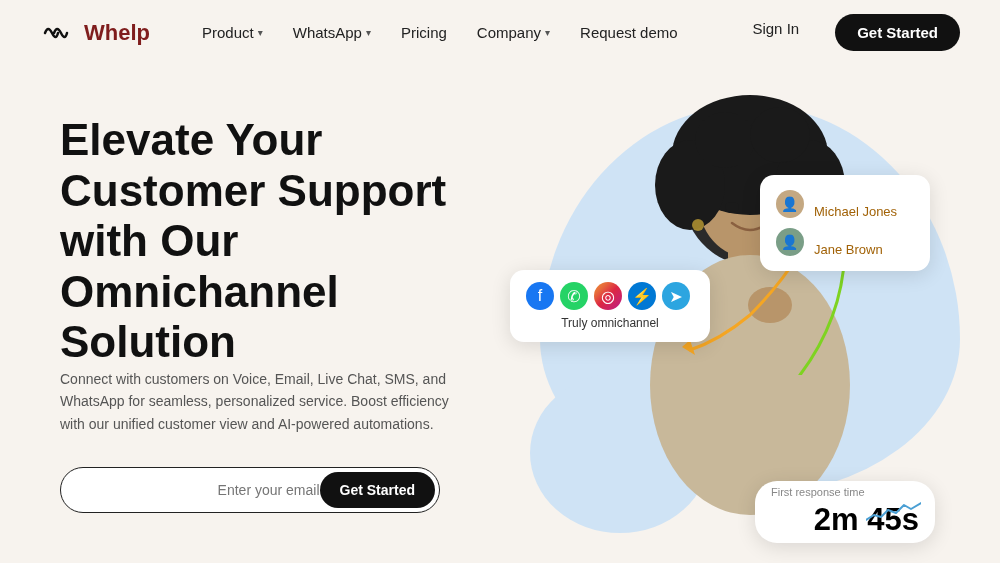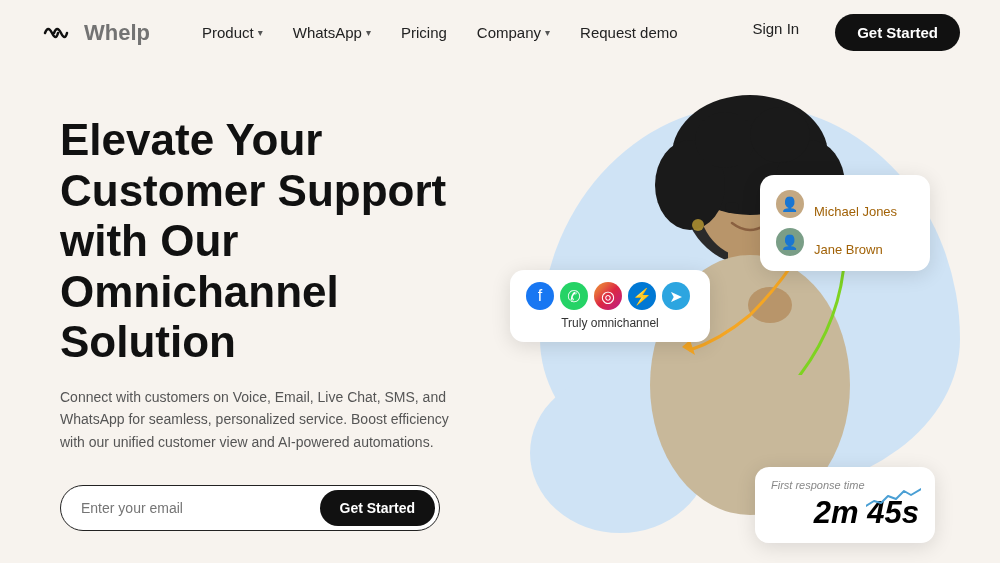--- a/index.html
+++ b/index.html
@@ -29,21 +29,21 @@
       text-decoration: none;
       margin-right: 40px;
     }
     .logo-icon {
       width: 36px;
       height: 24px;
     }
     .logo-text {
       font-size: 22px;
       font-weight: 700;
-      color: #737373;
+      color: #7f1d1d;
     }
     .nav-links {
       display: flex;
       align-items: flex-end;
       gap: 6px;
       flex: 1;
     }
     .nav-item {
       display: flex;
       align-items: center;
@@ -97,21 +97,20 @@
     .hero-left {
       flex: 0 0 460px;
       padding-top: 20px;
       z-index: 5;
     }
     .hero-title {
       font-size: 44px;
       font-weight: 800;
       line-height: 1.15;
       color: #111;
-      margin-bottom: 18px;
     }
     .hero-desc {
       font-size: 14px;
       color: #555;
       line-height: 1.6;
       max-width: 390px;
       margin-bottom: 32px;
     }
     .email-form {
       display: flex;
@@ -123,20 +122,21 @@
       max-width: 380px;
     }
     .email-input {
       flex: 1;
       border: none;
       outline: none;
       font-size: 14px;
       color: #999;
       background: transparent;
       min-width: 0;
+      text-align: right;
     }
     .form-btn {
       background: #111;
       color: #fff;
       border: none;
       border-radius: 999px;
       padding: 10px 20px;
       font-size: 14px;
       font-weight: 600;
       cursor: pointer;
@@ -264,26 +264,25 @@
       color: #a16207;
       margin-top: 15px;
     }
 
     
     .card-response {
       position: absolute;
       bottom: 20px;
       right: 5px;
       background: #fff;
-      border-radius: 14px;
-      padding: 12px 16px;
+      border-radius: 22px;
+      padding: 5px 16px;
       box-shadow: 0 4px 20px rgba(0,0,0,0.12);
       z-index: 6;
       min-width: 180px;
-      font-style: italic;
     }
     .card-response .resp-label {
       font-size: 11px;
       color: #888;
       margin-bottom: 4px;
     }
     .card-response .resp-time {
       font-size: 31px;
       font-weight: 800;
       color: #000000;

